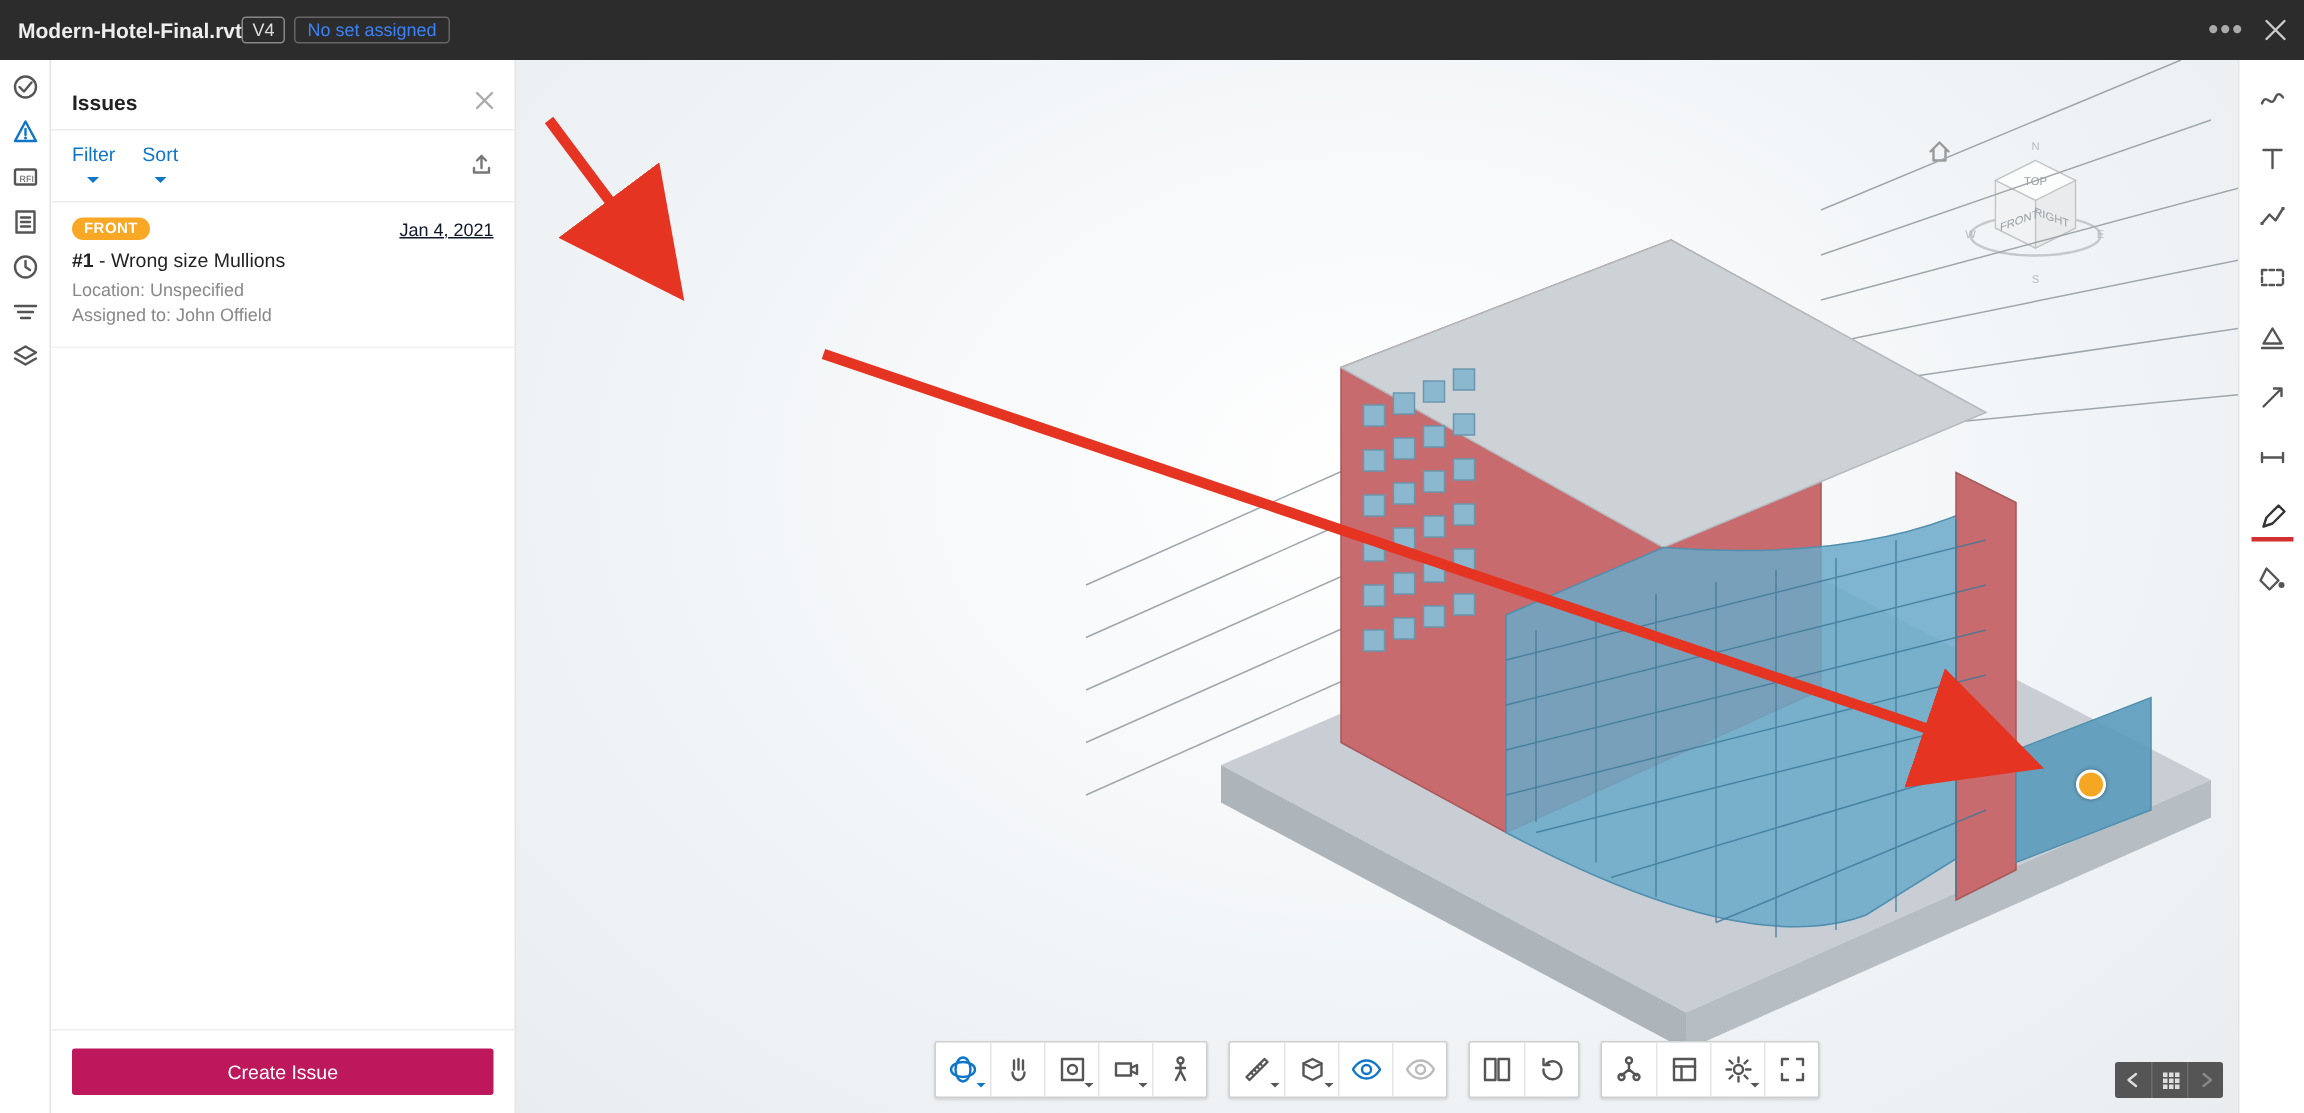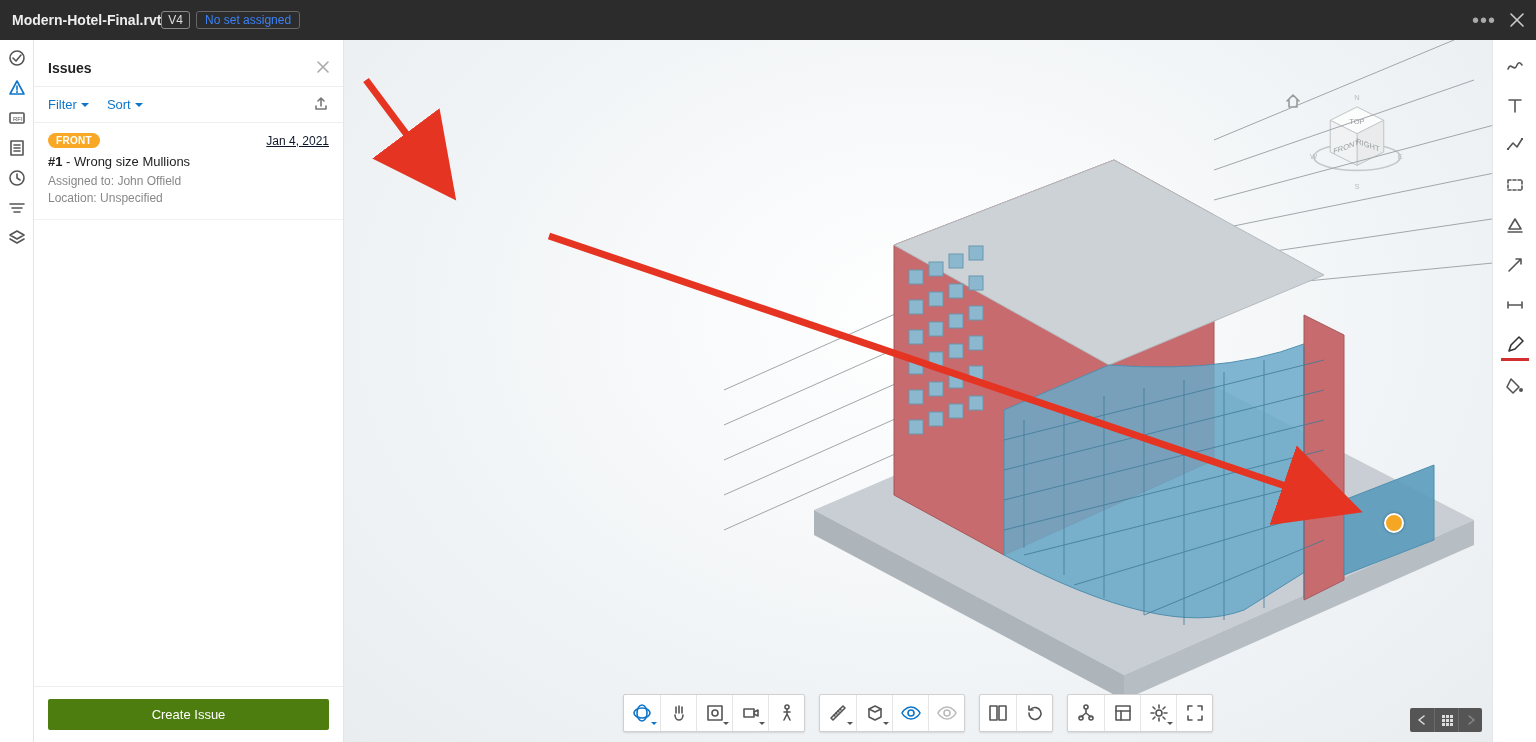--- a/index.html
+++ b/index.html
@@ -57,40 +57,40 @@
 }
 .panel-header {
   display: flex; align-items: center; padding: 20px 14px 10px; border-bottom: 1px solid #eee;
 }
 .panel-title { font-weight: 600; font-size: 14px; color: #222; flex: 1; }
 .panel-close { color: #aaa; cursor: pointer; }
 
 .panel-tools {
   display: flex; align-items: center; padding: 8px 14px; border-bottom: 1px solid #eee; gap: 18px;
 }
-.blue-link { color: #0e75c9; font-size: 13px; cursor: pointer; display: inline-flex; align-items: center; gap: 4px; }
+.blue-link { color: #0e75c9; font-size: 13px; cursor: pointer; display: inline-flex; align-items: center; gap: 4px; flex-direction: column; }
 .blue-link .caret { border: 4px solid transparent; border-top-color: #0e75c9; margin-top: 4px; }
 .panel-tools .spacer { flex: 1; }
 .export-icon { color: #777; cursor: pointer; }
 
 .issue-list { flex: 1; overflow-y: auto; }
 .issue-item { padding: 10px 14px 12px; border-bottom: 1px solid #f1f1f1; cursor: pointer; }
 .issue-row1 { display: flex; align-items: center; }
 .status-badge {
   background: #f9a825; color: #fff; font-size: 10px; font-weight: 700;
   padding: 2px 8px; border-radius: 10px; letter-spacing: .3px;
 }
 .issue-date { margin-left: auto; color: #0f172a; font-size: 12px; font-weight: 500; text-decoration: underline; }
 .issue-title { margin-top: 6px; font-size: 13px; color: #222; }
 .issue-title .num { font-weight: 700; }
 .issue-meta { margin-top: 4px; font-size: 12px; color: #888; line-height: 1.4; }
 
 .panel-footer { padding: 12px 14px; border-top: 1px solid #eee; }
 .create-btn {
-  width: 100%; background: #4d7c0f; color: #fff; border: none; padding: 8px 16px;
+  width: 100%; background: #be185d; color: #fff; border: none; padding: 8px 16px;
   font-size: 13px; border-radius: 2px; cursor: pointer;
 }
 
 
 .viewer {
   flex: 1; position: relative;
   background: radial-gradient(ellipse at 50% 40%, #ffffff 0%, #f2f5f7 55%, #e9edf0 100%);
   overflow: hidden;
 }
 
@@ -259,22 +259,22 @@
     <div class="issue-list">
       <div class="issue-item">
         <div class="issue-row1">
           <span class="status-badge">FRONT</span>
           <span class="issue-date">Jan 4, 2021</span>
         </div>
         <div class="issue-title">
           <span class="num">#1</span><span> - </span><span>Wrong size Mullions</span>
         </div>
         <div class="issue-meta">
+          <div><span>Location:</span> <span>Unspecified</span></div>
           <div><span>Assigned to:</span> <span>John Offield</span></div>
-          <div><span>Location:</span> <span>Unspecified</span></div>
         </div>
       </div>
     </div>
 
     <div class="panel-footer">
       <button class="create-btn">Create Issue</button>
     </div>
   </div>
 
   <div class="viewer">

